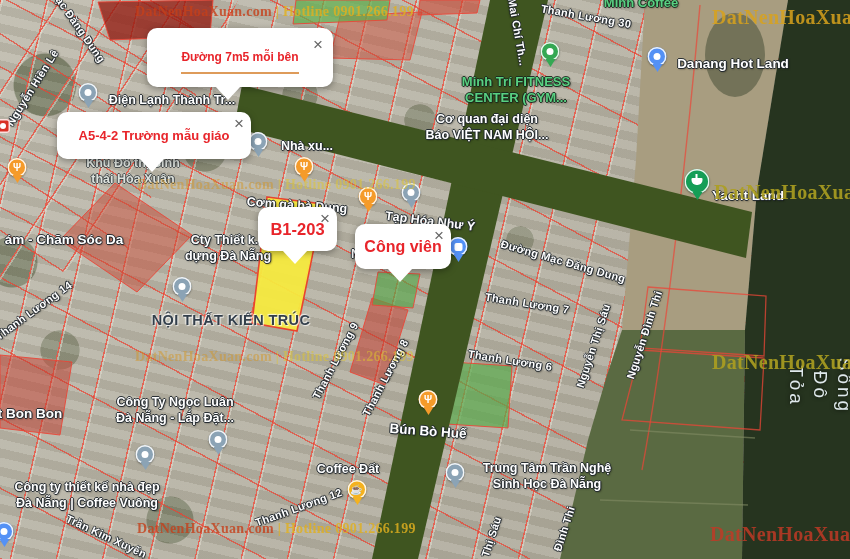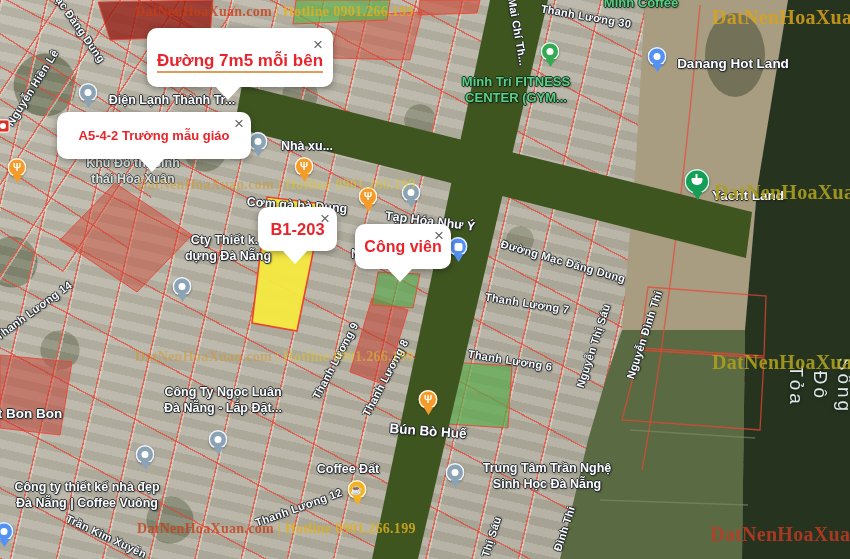--- a/index.html
+++ b/index.html
@@ -88,21 +88,21 @@
 
   
   .callout{position:absolute;z-index:8;background:#fff;border-radius:10px;
     box-shadow:0 2px 7px rgba(0,0,0,.35);display:flex;align-items:center;justify-content:center;}
   .callout .txt{color:#e8252b;font-weight:700;white-space:nowrap;}
   .callout .close{position:absolute;top:3px;right:7px;border:0;background:none;padding:0;
     color:#666;font-size:17px;line-height:1;cursor:pointer;font-family:"Liberation Sans",sans-serif;}
   .callout .tailtri{position:absolute;bottom:-13px;width:26px;height:14px;background:#fff;
     clip-path:polygon(0 0,100% 0,50% 100%);}
   #co-duong{left:147px;top:28px;width:186px;height:59px;}
-  #co-duong .txt{font-size:17px;border-bottom:2px solid rgba(216,138,61,.85);padding-bottom:0;margin-top:8px;}
+  #co-duong .txt{font-size:12px;border-bottom:2px solid rgba(216,138,61,.85);padding-bottom:8px;margin-top:8px;}
   #co-duong .close{top:8px;right:10px;}
   #co-a542{left:57px;top:112px;width:194px;height:47px;}
   #co-a542 .txt{font-size:13px;}
   #co-b1{left:258px;top:207px;width:79px;height:44px;}
   #co-b1 .txt{font-size:16.5px;}
   #co-cv{left:355px;top:224px;width:96px;height:45px;}
   #co-cv .txt{font-size:16px;}
 </style>
 </head>
 <body>
@@ -153,33 +153,37 @@
       <div class="maplabel street" style="left: 594px; top: 346px; transform: translate(-50%, -50%) rotate(-72deg);">Nguyễn Thị Sáu</div>
       <div class="maplabel street" style="left: 645px; top: 335px; transform: translate(-50%, -50%) rotate(-72deg);">Nguyễn Đình Thi</div>
       <div class="maplabel street" style="left: 299px; top: 508px; transform: translate(-50%, -50%) rotate(-20deg);">Thanh Lương 12</div>
       <div class="maplabel street" style="left: 106px; top: 537px; transform: translate(-50%, -50%) rotate(25deg);">Trần Kim Xuyến</div>
       <div class="maplabel street" style="left: 492px; top: 537px; transform: translate(-50%, -50%) rotate(-72deg);">Thị Sáu</div>
       <div class="maplabel street" style="left: 565px; top: 529px; transform: translate(-50%, -50%) rotate(-72deg);">Đình Thi</div>
       <div class="maplabel river" style="left: 820px; top: 386px; transform: translate(-50%, -50%) rotate(90deg);">Sông Đô Tỏa</div>
       <div class="maplabel poi-green" style="left: 516px; top: 90px; transform: translate(-50%, -50%) rotate(0deg);">Minh Trí FITNESS
 CENTER (GYM...</div>
       <div class="maplabel poi-white" style="left: 172px; top: 101px; transform: translate(-50%, -50%) rotate(0deg);">Điện Lạnh Thành Tr...</div>
+      <div class="maplabel poi-white" style="left: 487px; top: 128px; transform: translate(-50%, -50%) rotate(0deg);">Cơ quan đại diện
+Báo VIỆT NAM HỘI...</div>
       <div class="maplabel poi-white lg" style="left: 733px; top: 64px; transform: translate(-50%, -50%) rotate(0deg);">Danang Hot Land</div>
       <div class="maplabel poi-white lg" style="left: 748px; top: 196px; transform: translate(-50%, -50%) rotate(0deg);">Yacht Land</div>
       <div class="maplabel poi-green" style="left: 641px; top: 3px; transform: translate(-50%, -50%) rotate(0deg);">Minh Coffee</div>
       <div class="maplabel poi-area" style="left: 133px; top: 172px; transform: translate(-50%, -50%) rotate(0deg);">Khu Đô thị Sinh
 thái Hòa Xuân</div>
+      <div class="maplabel poi-white lg" style="left: 64px; top: 240px; transform: translate(-50%, -50%) rotate(0deg);">ám - Chăm Sóc Da</div>
       <div class="maplabel poi-white" style="left: 228px; top: 249px; transform: translate(-50%, -50%) rotate(0deg);">Cty Thiết k...
 dựng Đà Nẵng</div>
+      <div class="maplabel poi-dark" style="left: 231px; top: 320px; transform: translate(-50%, -50%) rotate(0deg);">NỘI THẤT KIẾN TRÚC</div>
       <div class="maplabel poi-white" style="left: 307px; top: 147px; transform: translate(-50%, -50%) rotate(0deg);">Nhà xu...</div>
       <div class="maplabel poi-white" style="left: 297px; top: 206px; transform: translate(-50%, -50%) rotate(4deg);">Cơm gà bà Dung</div>
       <div class="maplabel poi-white" style="left: 430px; top: 222px; transform: translate(-50%, -50%) rotate(7deg);">Tạp Hóa Như Ý</div>
       <div class="maplabel poi-white" style="left: 340px; top: 255px; transform: translate(-50%, -50%) rotate(0deg); padding-left: 48px;">NP...</div>
       <div class="maplabel poi-white lg" style="left: 428px; top: 432px; transform: translate(-50%, -50%) rotate(4deg);">Bún Bò Huế</div>
-      <div class="maplabel poi-white" style="left: 175px; top: 401px; transform: translate(-50%, -50%) rotate(0deg); margin-left: 48px;">Công Ty Ngọc Luân
+      <div class="maplabel poi-white" style="left: 175px; top: 411px; transform: translate(-50%, -50%) rotate(0deg);">Công Ty Ngọc Luân
 Đà Nẵng - Lắp Đặt...</div>
       <div class="maplabel poi-white" style="left: 87px; top: 496px; transform: translate(-50%, -50%) rotate(0deg);">Công ty thiết kế nhà đẹp
 Đà Nẵng | Coffee Vuông</div>
       <div class="maplabel poi-white lg" style="left: 30px; top: 414px; transform: translate(-50%, -50%) rotate(0deg);">t Bon Bon</div>
       <div class="maplabel poi-white" style="left: 348px; top: 470px; transform: translate(-50%, -50%) rotate(0deg);">Coffee Đất</div>
       <div class="maplabel poi-white" style="left: 547px; top: 477px; transform: translate(-50%, -50%) rotate(0deg);">Trung Tâm Trần Nghệ
 Sinh Học Đà Nẵng</div>
     </div>
   <div id="pins">
       <div class="pin" style="color: rgb(139, 163, 181); left: 88px; top: 113px;">

